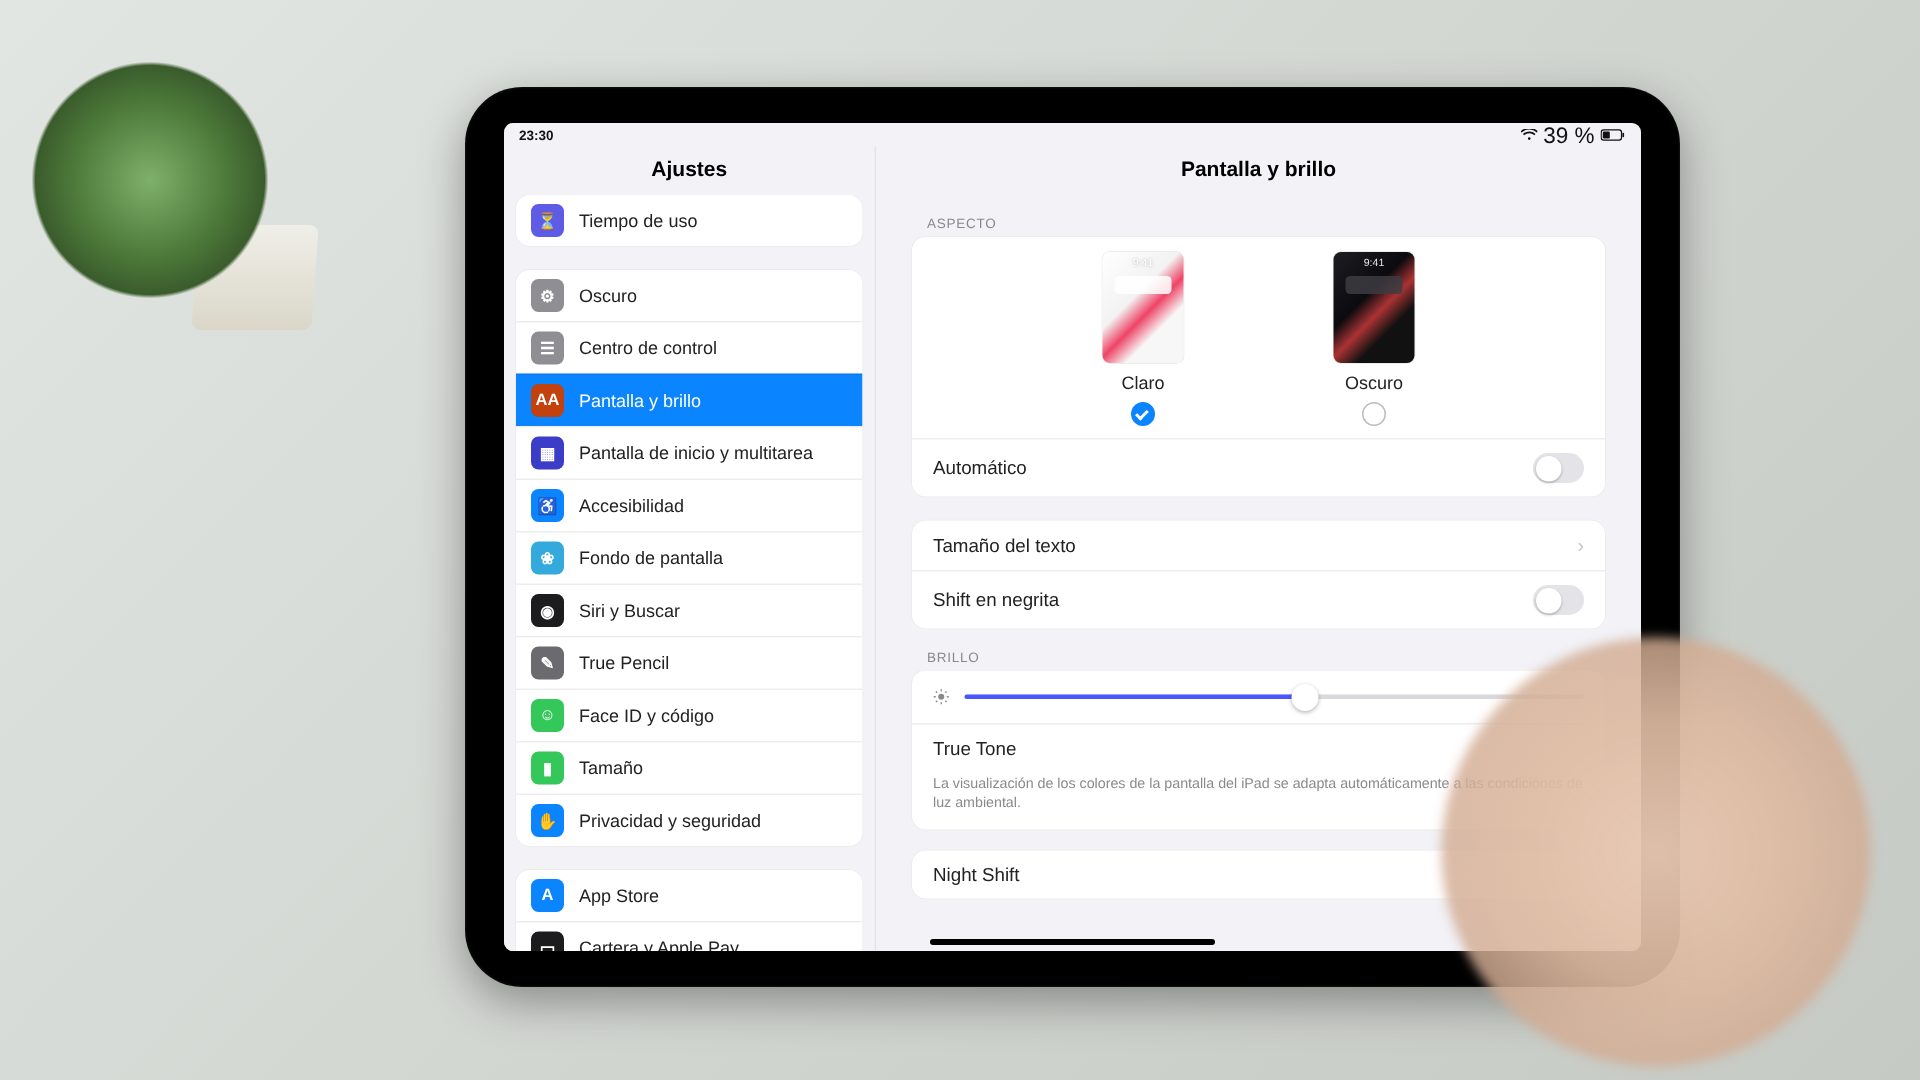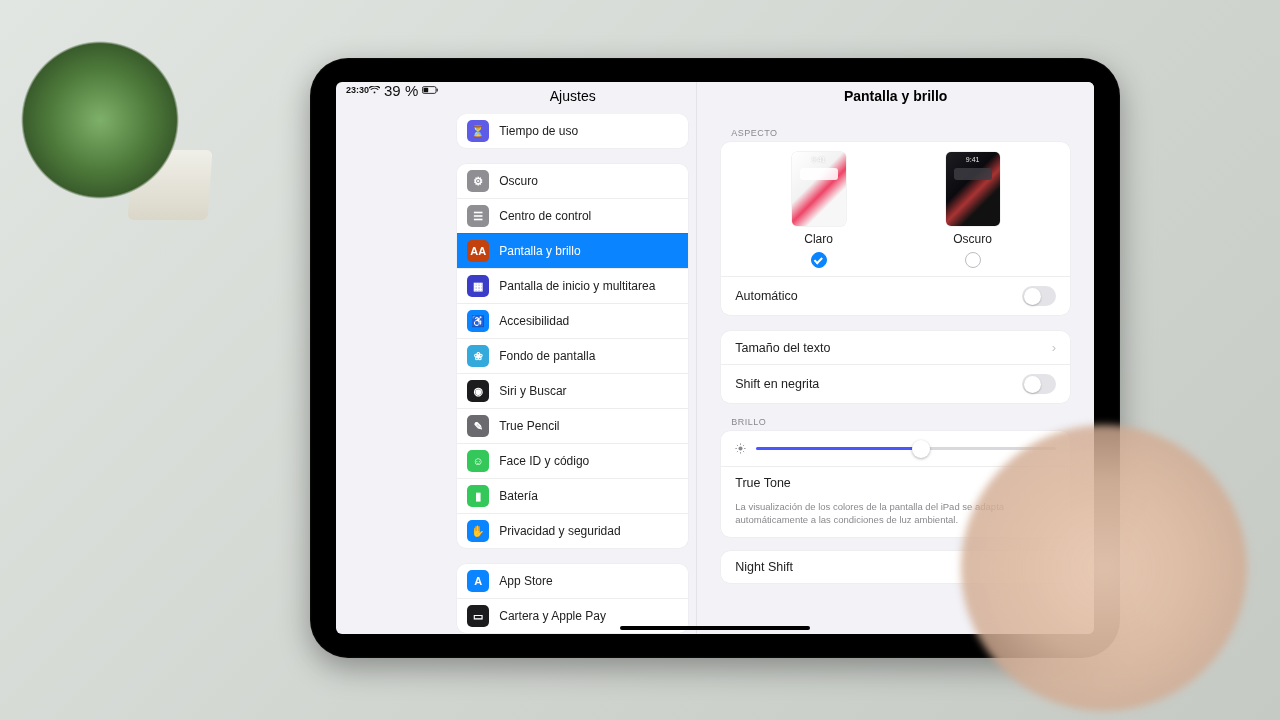--- a/index.html
+++ b/index.html
@@ -34,20 +34,21 @@
     border-radius: 38px;
     padding: 24px 26px;
     box-shadow: 0 10px 30px rgba(0,0,0,.35), inset 0 0 2px rgba(255,255,255,.15);
   }
   .screen {
     width: 100%; height: 100%;
     background: #f2f2f7;
     border-radius: 6px;
     overflow: hidden;
     display: flex;
+    flex-direction: column;
     position: relative;
   }
   .status-bar {
     height: 16px;
     display: flex; align-items: center;
     padding: 0 10px;
     font-size: 9px; color: #111;
   }
   .status-time { font-weight: 600; }
   .status-spacer { flex: 1; }
@@ -57,21 +58,21 @@
   .app {
     flex: 1; display: flex; overflow: hidden;
   }
   
   .sidebar {
     width: 248px; border-right: 1px solid rgba(0,0,0,.06);
     background: #f2f2f7;
     display: flex; flex-direction: column;
   }
   .sidebar-title {
-    text-align: center; font-weight: 400; font-size: 14px;
+    text-align: center; font-weight: 700; font-size: 14px;
     padding: 6px 0 10px;
   }
   .side-scroll {
     overflow-y: auto; padding: 0 8px 8px;
   }
   .sb-group {
     background: #fff; border-radius: 9px; margin-bottom: 16px;
     box-shadow: 0 0 0 .5px rgba(0,0,0,.04);
     overflow: hidden;
   }
@@ -255,21 +256,21 @@
               <div class="sb-item">
                 <span class="sb-icon" style="background: rgb(107, 107, 111);">✎</span>
                 <span>True Pencil</span>
               </div>
               <div class="sb-item">
                 <span class="sb-icon" style="background: rgb(52, 199, 89);">☺</span>
                 <span>Face ID y código</span>
               </div>
               <div class="sb-item">
                 <span class="sb-icon" style="background: rgb(52, 199, 89);">▮</span>
-                <span>Batería</span>
+                <span>Tamaño</span>
               </div>
               <div class="sb-item">
                 <span class="sb-icon" style="background: rgb(10, 132, 255);">✋</span>
                 <span>Privacidad y seguridad</span>
               </div>
             </div>
             <div class="sb-group">
               <div class="sb-item">
                 <span class="sb-icon" style="background: rgb(10, 132, 255);">A</span>
                 <span>App Store</span>

